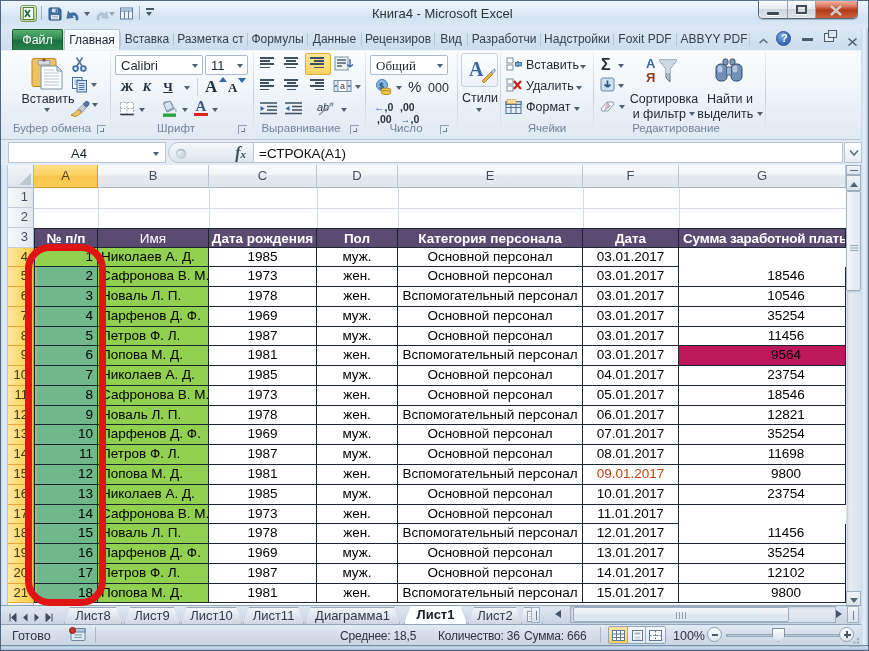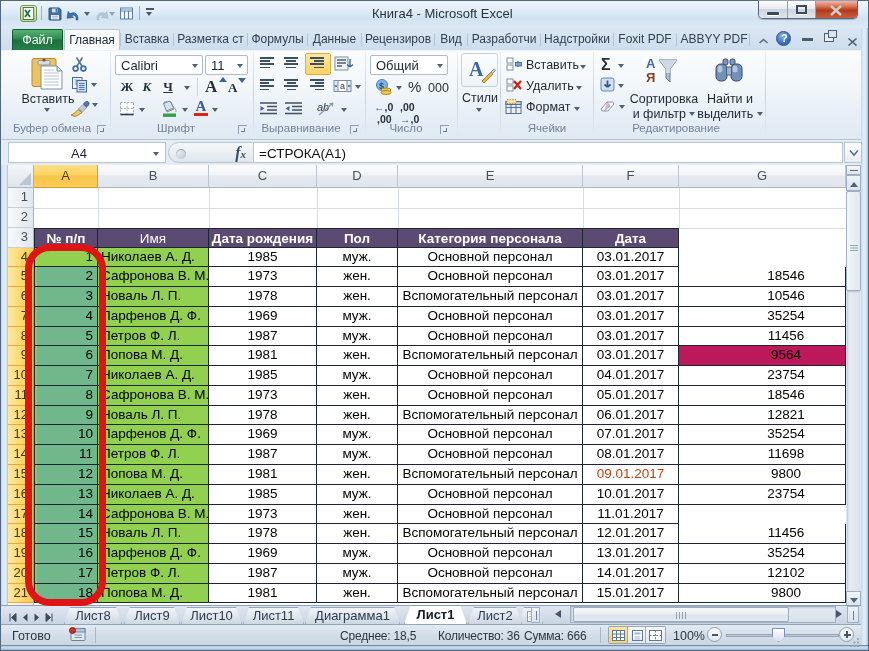--- a/index.html
+++ b/index.html
@@ -239,21 +239,21 @@
       <path d="M1 2 H18 M8 5.5 H18 M8 9 H18 M1 12.5 H18" stroke="#3f5061" stroke-width="1.5"></path>
       <path d="M1.5 7.5 L5.5 5 V10 Z" fill="#3866a0"></path>
     </svg></div>
 <div class="abs" style="left:316px;top:99px;"><svg width="22" height="18" viewBox="0 0 22 18">
       <text x="1" y="12" font-size="11" font-style="italic" fill="#2c3845">ab</text>
       <path d="M3 16 L17 4" stroke="#8a9bac" stroke-width="1.4"></path>
       <path d="M17 4 L13.5 4.8 M17 4 L16.2 7.5" stroke="#8a9bac" stroke-width="1.2"></path>
     </svg></div>
 <div class="dA" style="left:341px;top:108px;"></div>
 <div class="abs" style="left:370px;top:55px;width:78px;height:20px;background:#fff;border:1px solid #abbccd;border-radius:2px;">
-    <span style="position:absolute;left:5px;top:2px;font-size:13px;color:#1c242e;">Общий</span>
+    <span style="position:absolute;left:5px;top:2px;font-size:13px;color:#1c242e;font-family:Liberation Serif, serif;">Общий</span>
     <span class="dA" style="right:4px;top:8px;"></span>
   </div>
 <div class="abs" style="left:374px;top:78px;"><svg width="20" height="18" viewBox="0 0 20 18">
       <circle cx="8" cy="7" r="5.5" fill="#86b5e2" stroke="#4a7fb5"></circle>
       <text x="5" y="10.5" font-size="9" fill="#20506e" font-weight="bold">$</text>
       <ellipse cx="12" cy="12" rx="5" ry="2" fill="#f0c84f" stroke="#b08c1e"></ellipse>
       <ellipse cx="12" cy="14.5" rx="5" ry="2" fill="#f0c84f" stroke="#b08c1e"></ellipse>
     </svg></div>
 <div class="dA" style="left:396px;top:86px;"></div>
 <div class="abs" style="left:408px;top:78px;font-size:15px;color:#26313d;">%</div>
@@ -377,20 +377,23 @@
     <div style="position:absolute;left:309px;top:23.20px;width:1px;height:39.54px;background:#d6dde8;"></div>
     <div style="position:absolute;left:390px;top:23.20px;width:1px;height:39.54px;background:#d6dde8;"></div>
     <div style="position:absolute;left:575px;top:23.20px;width:1px;height:39.54px;background:#d6dde8;"></div>
     <div style="position:absolute;left:671px;top:23.20px;width:1px;height:39.54px;background:#d6dde8;"></div>
     <div style="position:absolute;left:26px;top:62.74px;width:64px;height:19.77px;background:#5b4a72;border:1px solid #1c2633;border-left:1px solid #1c2633;color:#fff;font-weight:bold;font-size:13.5px;text-align:center;line-height:19.77px;overflow:hidden;">№ п/п</div>
     <div style="position:absolute;left:90px;top:62.74px;width:111px;height:19.77px;background:#5b4a72;border:1px solid #1c2633;border-left:none;color:#fff;font-weight:normal;font-size:13.5px;text-align:center;line-height:19.77px;overflow:hidden;">Имя</div>
     <div style="position:absolute;left:201px;top:62.74px;width:108px;height:19.77px;background:#5b4a72;border:1px solid #1c2633;border-left:none;color:#fff;font-weight:bold;font-size:13.5px;text-align:center;line-height:19.77px;overflow:hidden;">Дата рождения</div>
     <div style="position:absolute;left:309px;top:62.74px;width:81px;height:19.77px;background:#5b4a72;border:1px solid #1c2633;border-left:none;color:#fff;font-weight:bold;font-size:13.5px;text-align:center;line-height:19.77px;overflow:hidden;">Пол</div>
     <div style="position:absolute;left:390px;top:62.74px;width:185px;height:19.77px;background:#5b4a72;border:1px solid #1c2633;border-left:none;color:#fff;font-weight:bold;font-size:13.5px;text-align:center;line-height:19.77px;overflow:hidden;">Категория персонала</div>
     <div style="position:absolute;left:575px;top:62.74px;width:96px;height:19.77px;background:#5b4a72;border:1px solid #1c2633;border-left:none;color:#fff;font-weight:bold;font-size:13.5px;text-align:center;line-height:19.77px;overflow:hidden;">Дата</div>
+    <div style="position:absolute;left:671px;top:62.74px;width:167px;height:19.77px;background:#5b4a72;border:1px solid #1c2633;border-left:none;color:#fff;font-weight:bold;font-size:13.5px;line-height:19.77px;overflow:hidden;">
+      <span style="position:absolute;left:4px;top:0;white-space:nowrap;letter-spacing:-0.2px;">Сумма заработной платы</span>
+    </div>
     <div style="position:absolute;left:26px;top:82.51px;width:64px;height:19.77px;background:#92d050;border-right:1px solid #1c2633;border-bottom:1px solid #1c2633;border-left:1px solid #1c2633;font-size:13.5px;color:#000;text-align:right;padding-right:4px;box-shadow:inset 2px 0 0 rgba(170,210,90,0.55);line-height:18.77px;overflow:hidden;white-space:nowrap;">1</div>
     <div style="position:absolute;left:90px;top:82.51px;width:111px;height:19.77px;background:#92d050;border-right:1px solid #1c2633;border-bottom:1px solid #1c2633;font-size:13.5px;color:#000;text-align:left;padding-left:3px;line-height:18.77px;overflow:hidden;white-space:nowrap;">Николаев А. Д.</div>
     <div style="position:absolute;left:201px;top:82.51px;width:108px;height:19.77px;background:#fff;border-right:1px solid #1c2633;border-bottom:1px solid #1c2633;font-size:13.5px;color:#000;text-align:center;line-height:18.77px;overflow:hidden;white-space:nowrap;">1985</div>
     <div style="position:absolute;left:309px;top:82.51px;width:81px;height:19.77px;background:#fff;border-right:1px solid #1c2633;border-bottom:1px solid #1c2633;font-size:13.5px;color:#000;text-align:center;line-height:18.77px;overflow:hidden;white-space:nowrap;">муж.</div>
     <div style="position:absolute;left:390px;top:82.51px;width:185px;height:19.77px;background:#fff;border-right:1px solid #1c2633;border-bottom:1px solid #1c2633;font-size:13.5px;color:#000;text-align:center;line-height:18.77px;overflow:hidden;white-space:nowrap;">Основной персонал</div>
     <div style="position:absolute;left:575px;top:82.51px;width:96px;height:19.77px;background:#fff;border-right:1px solid #1c2633;border-bottom:1px solid #1c2633;font-size:13.5px;color:#000;text-align:center;line-height:18.77px;overflow:hidden;white-space:nowrap;">03.01.2017</div>
     <div style="position:absolute;left:26px;top:102.28px;width:64px;height:19.77px;background:#70b78c;border-right:1px solid #1c2633;border-bottom:1px solid #1c2633;border-left:1px solid #1c2633;font-size:13.5px;color:#000;text-align:right;padding-right:4px;box-shadow:inset 2px 0 0 rgba(170,210,90,0.55);line-height:18.77px;overflow:hidden;white-space:nowrap;">2</div>
     <div style="position:absolute;left:90px;top:102.28px;width:111px;height:19.77px;background:#92d050;border-right:1px solid #1c2633;border-bottom:1px solid #1c2633;font-size:13.5px;color:#000;text-align:left;padding-left:3px;line-height:18.77px;overflow:hidden;white-space:nowrap;">Сафронова В. М.</div>
     <div style="position:absolute;left:201px;top:102.28px;width:108px;height:19.77px;background:#fff;border-right:1px solid #1c2633;border-bottom:1px solid #1c2633;font-size:13.5px;color:#000;text-align:center;line-height:18.77px;overflow:hidden;white-space:nowrap;">1973</div>
     <div style="position:absolute;left:309px;top:102.28px;width:81px;height:19.77px;background:#fff;border-right:1px solid #1c2633;border-bottom:1px solid #1c2633;font-size:13.5px;color:#000;text-align:center;line-height:18.77px;overflow:hidden;white-space:nowrap;">жен.</div>

